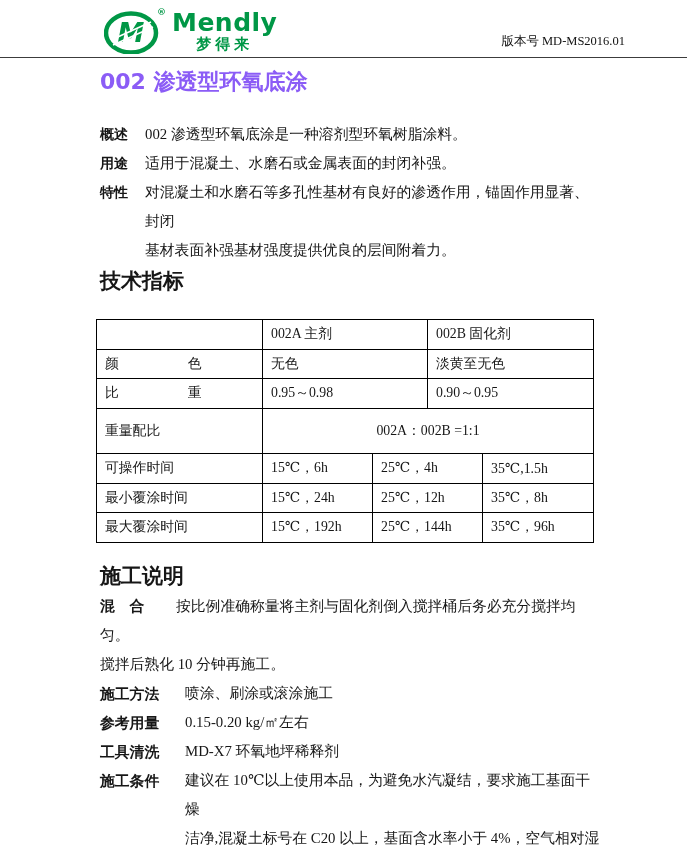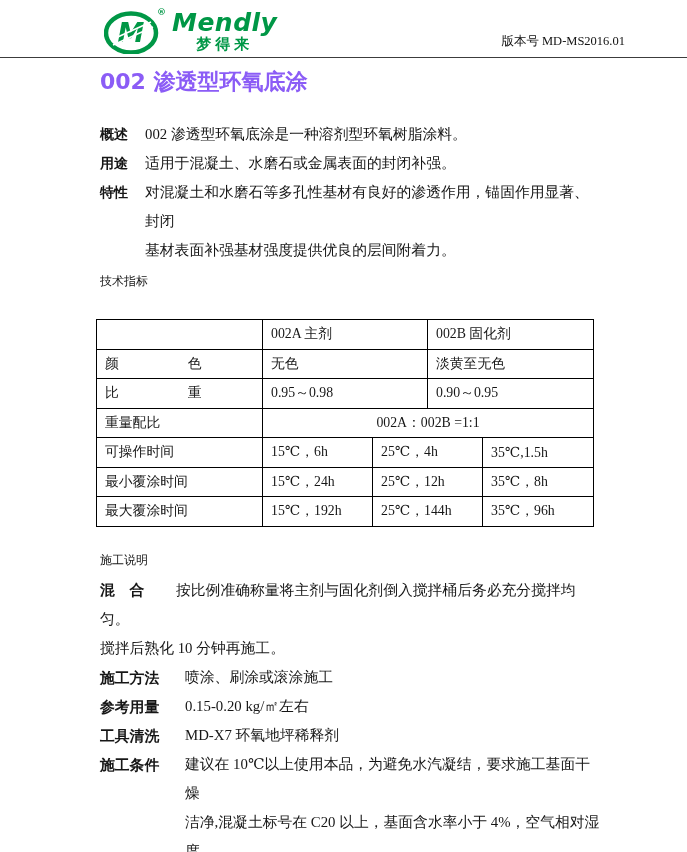--- a/index.html
+++ b/index.html
@@ -17,21 +17,21 @@
   }
   .logo-wrap { display:flex; align-items:flex-start; }
   .logo-mark { position:relative; width:60px; height:44px; flex:0 0 auto; }
   .reg-mark {
     position:absolute; top:-3px; right:-2px; font-size:9px; color:#009746;
     font-family:"DejaVu Sans",sans-serif; font-weight:bold;
   }
   .logo-text { margin-left:8px; display:flex; flex-direction:column; align-items:center; }
   .brand-en {
     color:#009746; font-family:"DejaVu Sans","Liberation Sans",sans-serif;
-    font-weight:bold; font-size:25px; line-height:25px; letter-spacing:0.5px;font-style:italic;
+    font-weight:bold; font-size:25px; line-height:25px; letter-spacing:0.5px;
   }
   .brand-cn {
     color:#009746; font-family:"DejaVu Sans","Liberation Sans",sans-serif;
     font-weight:bold; font-size:15px; line-height:17px; letter-spacing:4px; margin-top:1px;
   }
   .version { font-size:12.5px; color:#111; padding-bottom:4px; }
   
   .main { padding:0 85px 0 100px; }
   .doc-title {
     font-family:"DejaVu Sans","Liberation Sans",sans-serif;
@@ -39,32 +39,32 @@
   }
   .intro { margin-top:23px; }
   .info-row { display:flex; line-height:29px; font-size:14.8px; }
   .info-label {
     width:45px; flex:0 0 45px; font-weight:bold;
     font-family:"DejaVu Sans","Liberation Sans",sans-serif; font-size:14px;
   }
   .info-text { flex:1; }
   .sec-heading {
     font-family:"DejaVu Sans","Liberation Sans",sans-serif;
-    font-size:12px; font-weight:normal; line-height:29px; margin:2px 0 0 0;
+    font-size:21px; font-weight:bold; line-height:29px; margin:2px 0 0 0;
   }
   
   .spec-table {
     border-collapse:collapse; table-layout:fixed; width:497px;
     margin:23px 0 0 -4px; font-size:13.8px;
   }
   .spec-table td {
     border:1px solid #000; height:28.5px; padding:0 8px 0 8px;
     vertical-align:middle; overflow:hidden; white-space:nowrap;
   }
-  .spec-table td.center { text-align:center; padding:0; }
+  .spec-table td.center { text-align:center; padding:8px; }
   
   .cons-heading { margin-top:19px; }
   .cons-row { display:flex; line-height:29px; font-size:14.8px; }
   .cons-label {
     width:85px; flex:0 0 85px; font-weight:bold;
     font-family:"DejaVu Sans","Liberation Sans",sans-serif; font-size:14.8px;
   }
   .cons-text { flex:1; }
   .mix-para { line-height:29px; font-size:14.8px; margin:0; }
   .mix-para .cons-label { display:inline-block; width:76px; }

